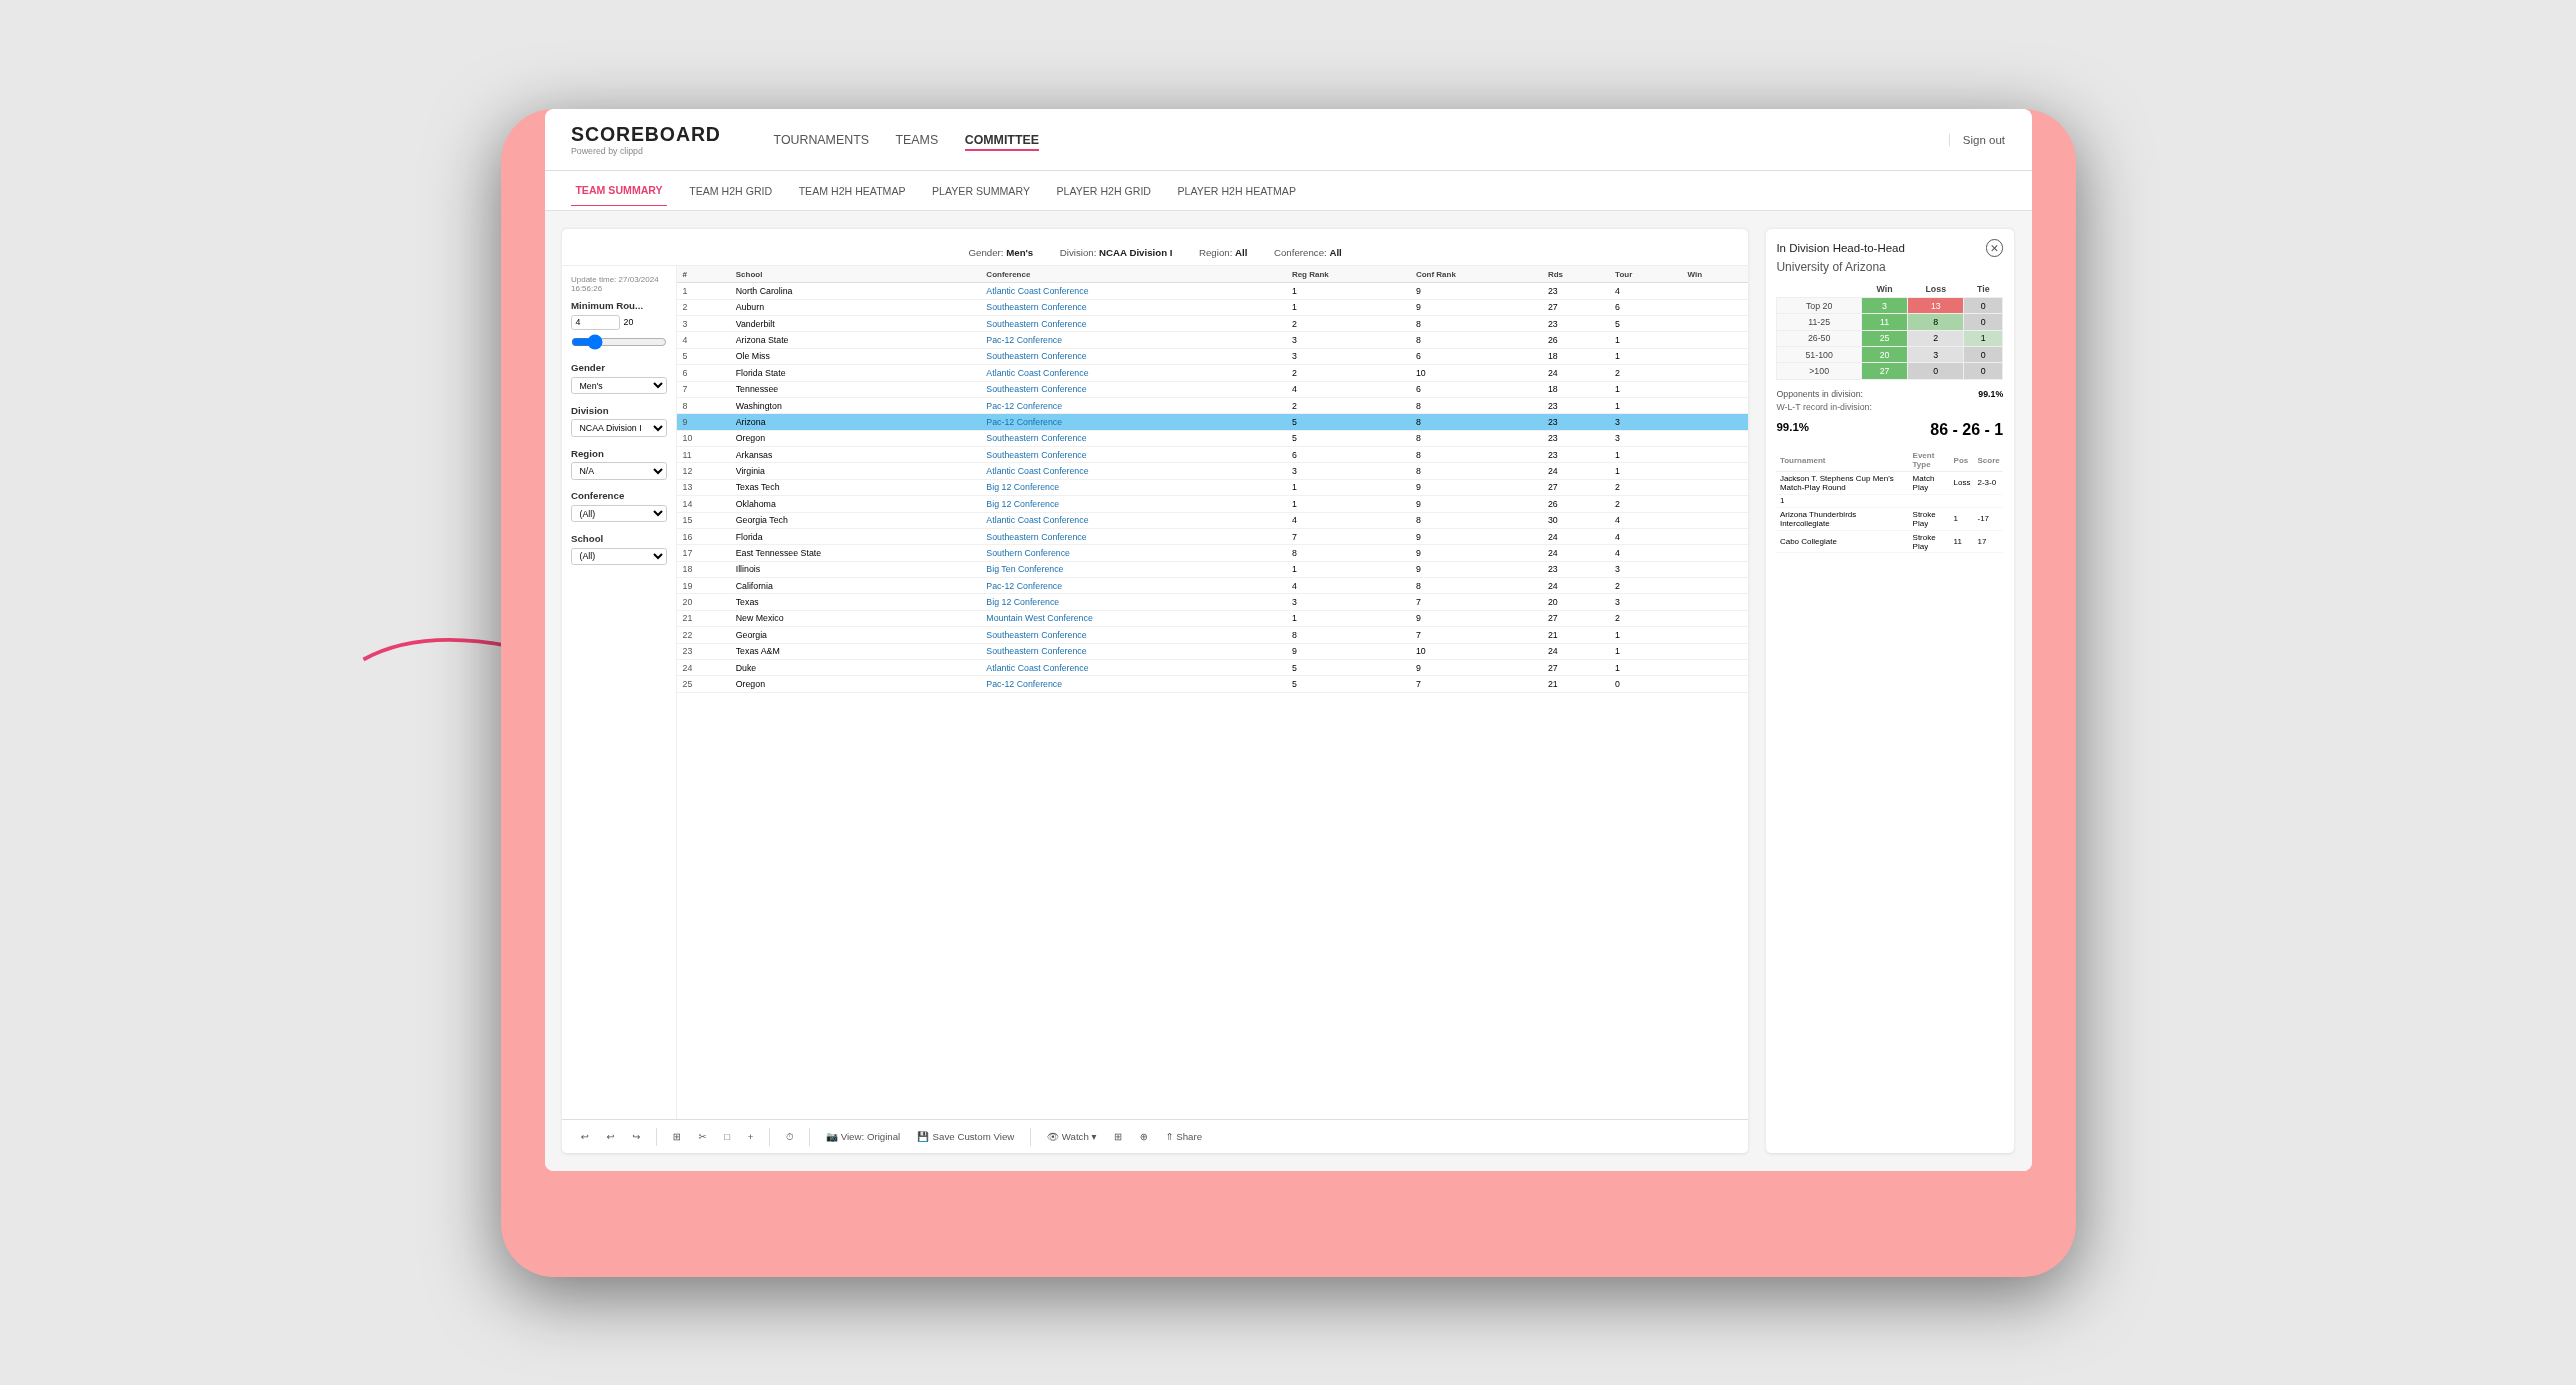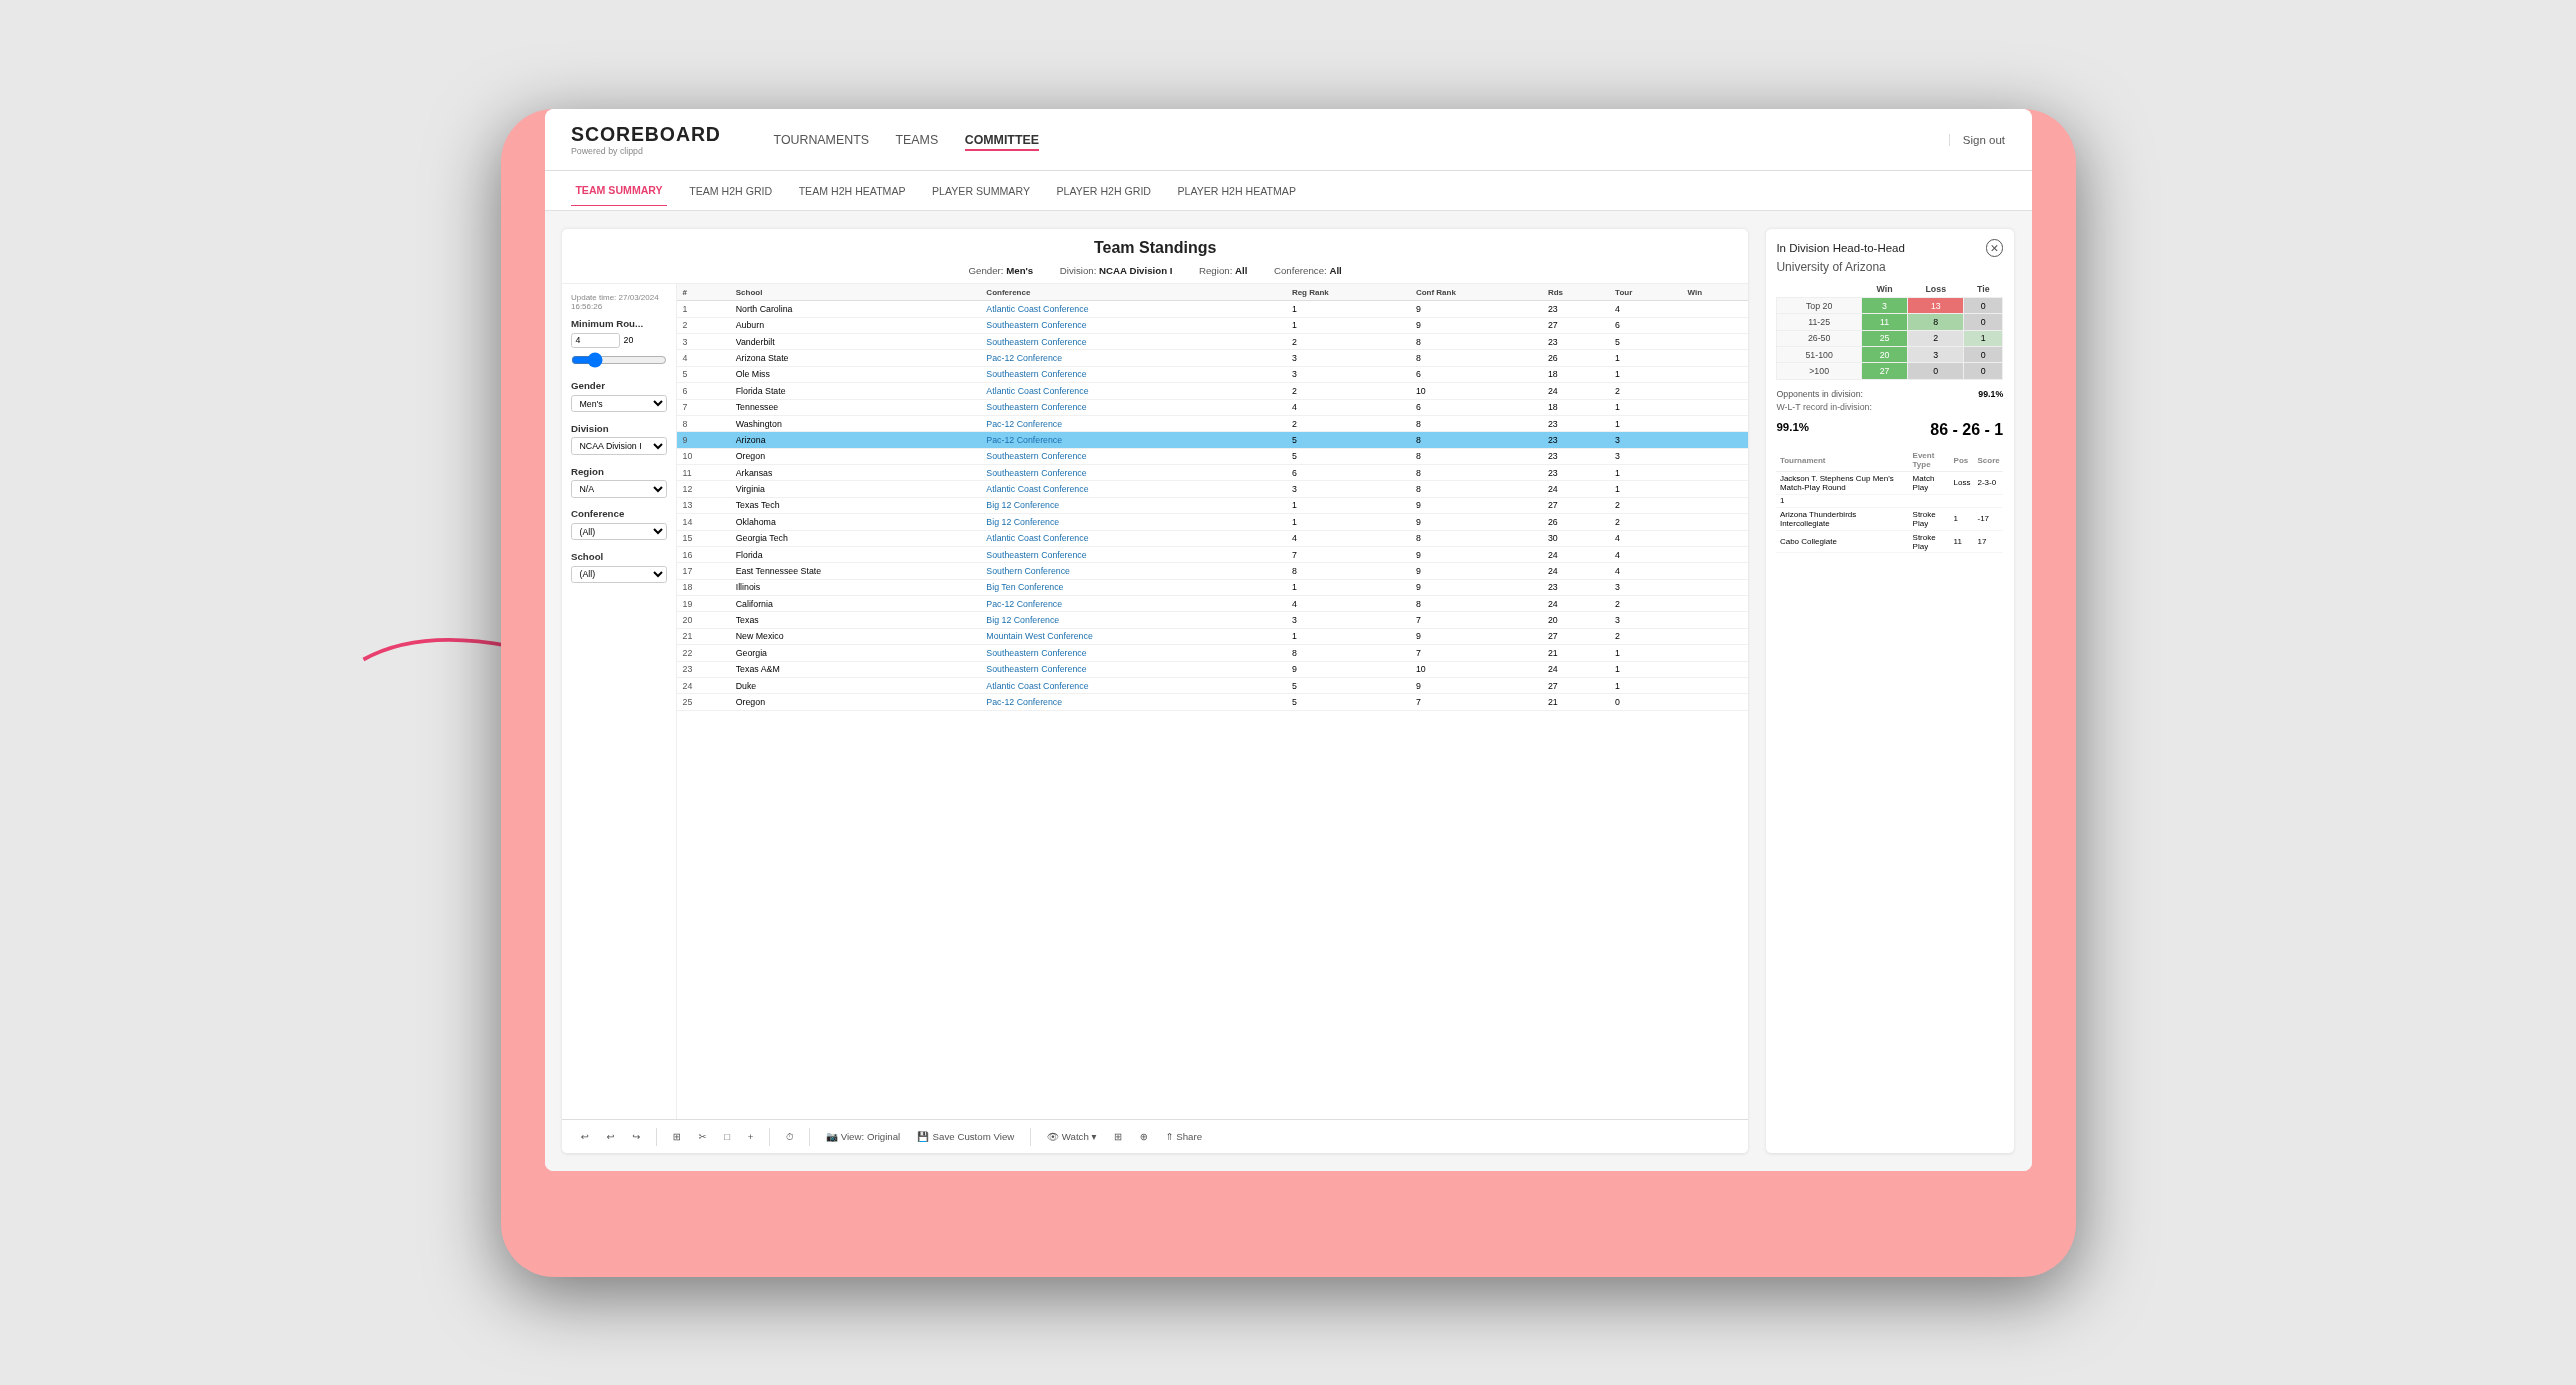--- a/index.html
+++ b/index.html
@@ -403,21 +403,20 @@
         <span class="sub-nav-item">TEAM H2H HEATMAP</span>
         <span class="sub-nav-item">PLAYER SUMMARY</span>
         <span class="sub-nav-item">PLAYER H2H GRID</span>
         <span class="sub-nav-item">PLAYER H2H HEATMAP</span>
       </div>
 
       <div class="main-content">
 
         <div class="panel">
           <div class="panel-header">
-            <div class="panel-title">Team Standings</div>
             <div class="panel-meta">
               <span>Gender: <b>Men's</b></span>
               <span>Division: <b>NCAA Division I</b></span>
               <span>Region: <b>All</b></span>
               <span>Conference: <b>All</b></span>
             </div>
           </div>
 
           <div class="panel-body">
 

